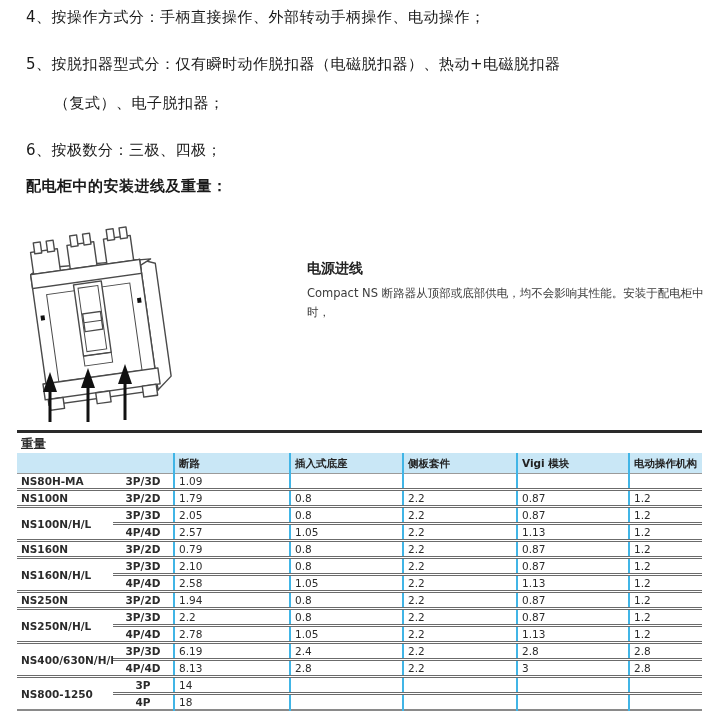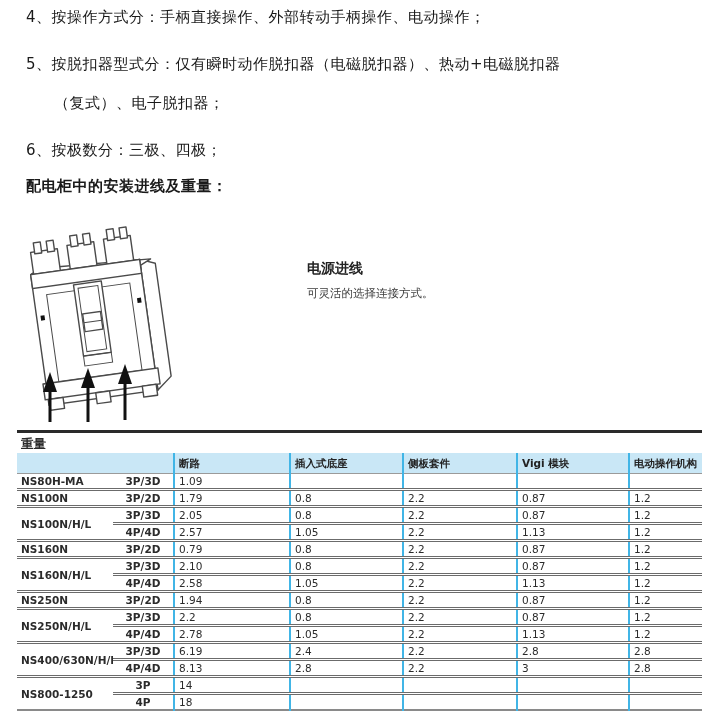--- a/index.html
+++ b/index.html
@@ -105,21 +105,21 @@
       <line x1="76" y1="202" x2="76" y2="164" stroke="#111" stroke-width="3"></line>
       <polygon class="dark" points="69,168 83,168 76,148"></polygon>
       <line x1="113" y1="200" x2="113" y2="160" stroke="#111" stroke-width="3"></line>
       <polygon class="dark" points="106,164 120,164 113,144"></polygon>
     </g>
   </svg>
 </div>
 
 <div class="abs power">
   <div class="power-title">电源进线</div>
-  <p class="power-line">可灵活的选择连接方式。</p>
+  <p class="power-line">Compact NS 断路器从顶部或底部供电，均不会影响其性能。安装于配电柜中时，</p>
 </div>
 
 <div class="abs tbl-wrap">
   <table>
     <colgroup>
         <col style="width: 96px;">
         <col style="width: 61px;">
         <col style="width: 116px;">
         <col style="width: 113px;">
         <col style="width: 114px;">

